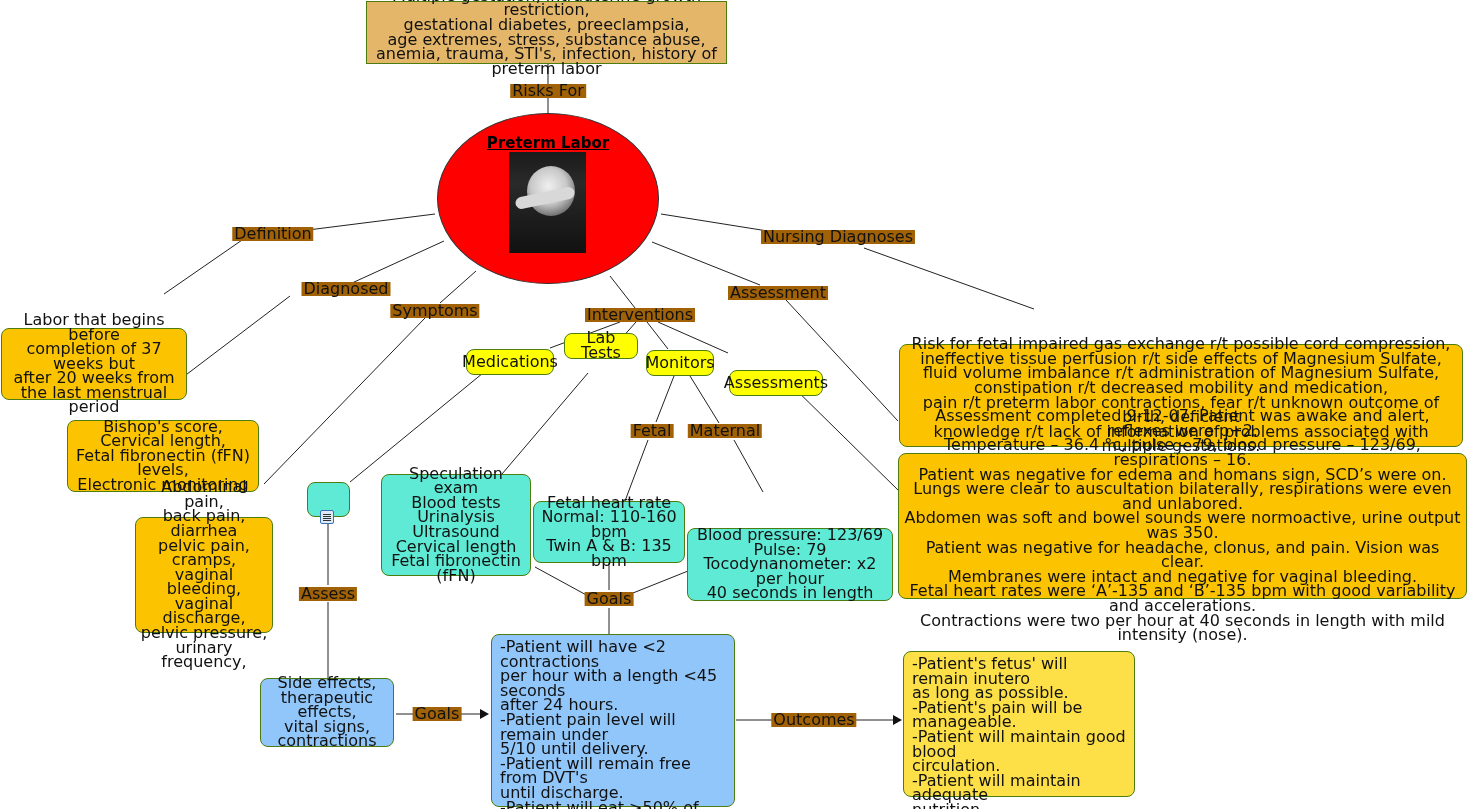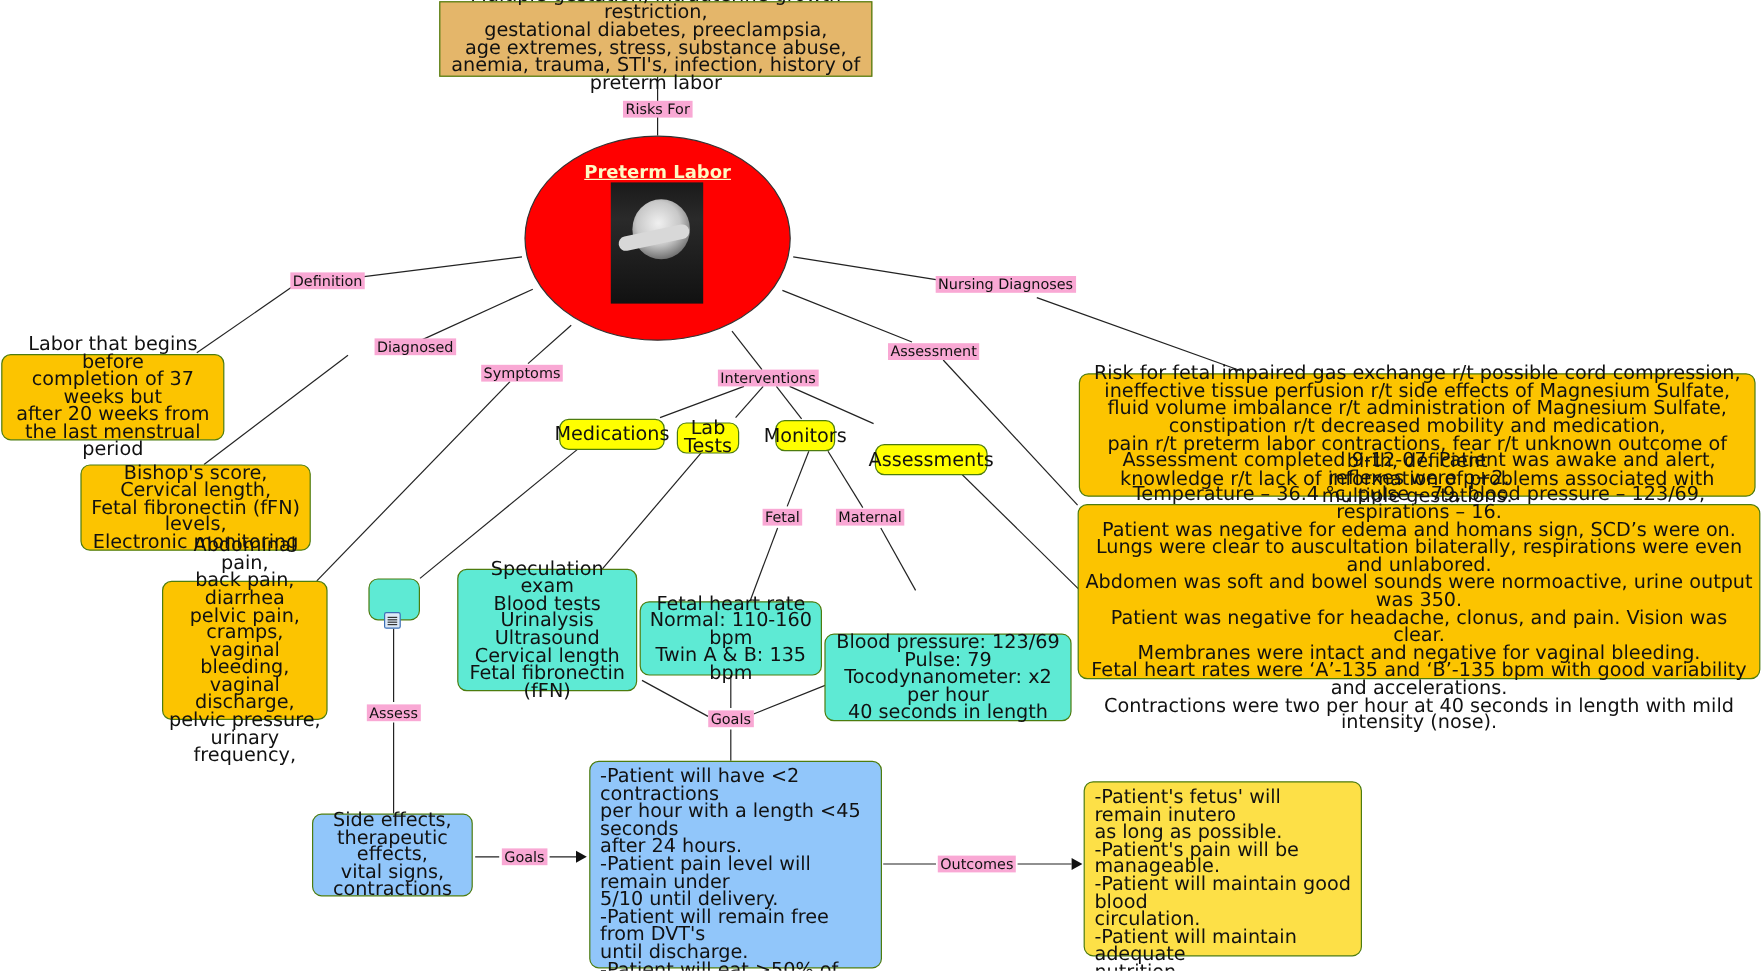--- a/index.html
+++ b/index.html
@@ -3,31 +3,31 @@
 <meta charset="utf-8">
 <style>
   html, body { margin:0; padding:0; background:#ffffff; }
   body { width:1469px; height:809px; position:relative; overflow:hidden;
          font-family:"DejaVu Sans", "Liberation Sans", sans-serif; color:#111; }
   svg.links { position:absolute; left:0; top:0; width:1469px; height:809px; }
   .node { position:absolute; box-sizing:border-box; border:1px solid #4d7c0f; border-radius:8px;
           font-size:16px; line-height:14.6px; text-align:center; white-space:pre-line;
           display:flex; align-items:center; justify-content:center; padding:2px 4px; }
   .left { text-align:left; justify-content:flex-start; align-items:flex-start; padding:5px 8px; }
-  .orange { background:#fcc400; }
+  .orange { background:#fcc400;margin-top:33px; }
   .tan { background:#e4b66a; border-radius:0; border-width:1px; }
   .green { background:#5eead4; }
   .yellow { background:#ffff00; }
   .blue { background:#91c6fa; }
   .purple { background:#fde047; }
-  .label { position:absolute; font-size:12px; background:#f9a8d4; padding:0 2px; white-space:nowrap;
+  .label { position:absolute; font-size:16px; background:#a16207; padding:0 2px; white-space:nowrap;
            transform:translate(-50%,-50%); line-height:14px; }
   .center-ellipse { position:absolute; left:437px; top:113px; width:222px; height:171px; border-radius:50%;
                     background:#ff0000; border:1px solid #333; box-sizing:border-box; }
-  .center-title { position:absolute; left:0; right:0; top:20px; text-align:center; color:#fef9c3;
+  .center-title { position:absolute; left:0; right:0; top:20px; text-align:center; color:#000000;
                   font-weight:bold; font-size:15px; text-decoration:underline; }
   .photo { position:absolute; left:71px; top:38px; width:77px; height:101px;
            background:linear-gradient(180deg,#1a1a1a 0%,#2a2a2a 30%,#111 100%); overflow:hidden; }
   .belly { position:absolute; left:18px; top:14px; width:48px; height:50px; border-radius:50%;
            background:radial-gradient(circle at 45% 40%, #f0f0f0 0%, #c8c8c8 45%, #555 85%); }
   .arm { position:absolute; left:6px; top:40px; width:60px; height:12px; border-radius:6px;
          background:#d8d8d8; transform:rotate(-12deg); }
   .doc-icon { position:absolute; left:320px; top:510px; width:14px; height:14px; background:#dde9f7;
               border:1px solid #3b6fb6; border-radius:2px; box-sizing:border-box; }
   .doc-icon::before { content:""; position:absolute; left:2px; top:3px; width:8px; height:1px; background:#333;
@@ -106,22 +106,22 @@
 <div class="node orange" style="left:135px;top:484px;width:138px;height:116px;">Abdominal pain,
 back pain, diarrhea
 pelvic pain, cramps,
 vaginal bleeding,
 vaginal discharge,
 pelvic pressure,
 urinary frequency,</div>
 
 <span class="label" style="left:640px;top:315px;">Interventions</span>
 <div class="node yellow" style="left:466px;top:349px;width:88px;height:26px;">Medications</div>
-<div class="node yellow" style="left:564px;top:352px;width:52px;height:26px;">Lab Tests</div>
-<div class="node yellow" style="left:646px;top:350px;width:50px;height:26px;">Monitors</div>
+<div class="node yellow" style="left:564px;top:333px;width:74px;height:26px;">Lab Tests</div>
+<div class="node yellow" style="left:646px;top:350px;width:68px;height:26px;">Monitors</div>
 <div class="node yellow" style="left:729px;top:350px;width:94px;height:26px;margin-top:20px;">Assessments</div>
 
 <div class="node green" style="left:307px;top:482px;width:43px;height:35px;"></div>
 <div class="doc-icon"></div>
 
 <div class="node green" style="left:381px;top:474px;width:150px;height:102px;">Speculation exam
 Blood tests
 Urinalysis
 Ultrasound
 Cervical length

